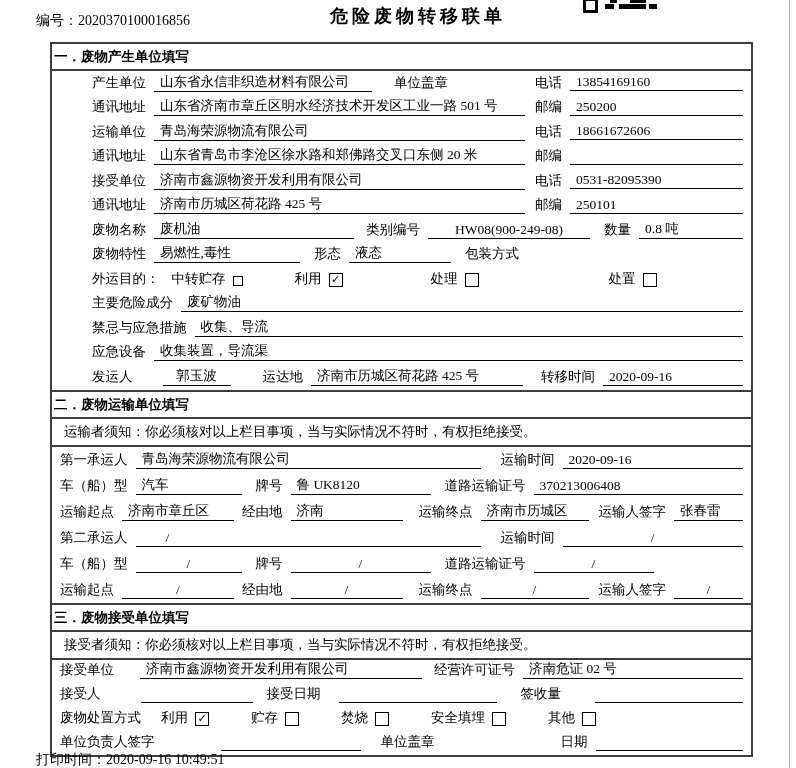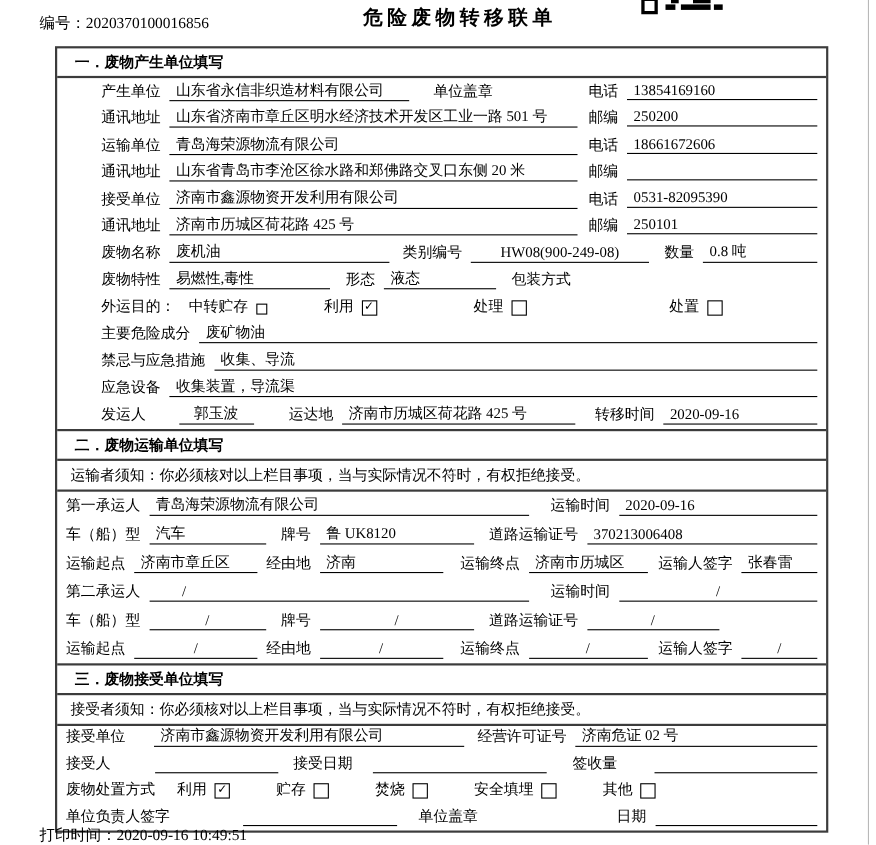--- a/index.html
+++ b/index.html
@@ -14,33 +14,33 @@
   .qr div{position:absolute;background:#000;}
   .qr .q1{left:0;top:0;width:9px;height:9px;background:none;border:3px solid #000;border-top-width:1px;}
   .qr .q2{left:22px;top:4px;width:9px;height:5px;}
   .qr .q3{left:27px;top:0;width:7px;height:3px;}
   .qr .q4{left:36px;top:4px;width:27px;height:5px;}
   .qr .q5{left:47px;top:0;width:16px;height:3px;}
   .qr .q6{left:66px;top:4px;width:8px;height:5px;}
   .page-edge{position:absolute;left:789px;top:0;width:1px;height:768px;background:#b8b8b8;}
 
   .sheet{position:absolute;left:50px;top:42px;width:703px;border:2px solid #3c3c3c;box-sizing:border-box;background:#fff;}
-  .sec-head{font-weight:bold;padding:3px 8px 3px 16px;border-bottom:2px solid #3c3c3c;height:19px;line-height:19px;box-sizing:content-box;}
+  .sec-head{font-weight:bold;padding:3px 8px 3px 2px;border-bottom:2px solid #3c3c3c;height:19px;line-height:19px;box-sizing:content-box;}
   .sec-head.mid{border-top:2px solid #3c3c3c;}
   .notice{padding:4px 12px;border-bottom:2px solid #3c3c3c;height:18px;line-height:18px;white-space:nowrap;}
 
   .row{display:flex;align-items:flex-end;padding:0 8px 4px 8px;box-sizing:border-box;white-space:nowrap;}
   .r1{height:24.5px;padding-left:40px;}
   .r2{height:26px;}
   .r3{height:23.8px;}
   .lbl{white-space:nowrap;margin-right:8px;}
   .uv{border-bottom:1px solid #000;padding:0 6px;min-height:17px;white-space:nowrap;box-sizing:border-box;}
   .fill{flex:1;}
   .lcol{flex:1;display:flex;align-items:flex-end;margin-right:10px;min-width:0;}
-  .rcol{width:208px;flex:none;display:flex;align-items:flex-start;}
+  .rcol{width:208px;flex:none;display:flex;align-items:center;}
   .ctr{text-align:center;}
   .cb{display:inline-flex;width:12px;height:12px;border:1px solid #000;margin-left:7px;align-items:center;justify-content:center;font-size:11px;line-height:11px;position:relative;top:-1px;}
   .cb.small{width:8px;height:8px;top:-2px;}
   .opt{display:inline-flex;align-items:flex-end;}
   .footer-print{position:absolute;left:36px;top:751px;font-size:14px;white-space:nowrap;}
 </style>
 </head>
 <body>
 
 <div class="hdr-serial"><span>编号：</span><span>2020370100016856</span></div>

